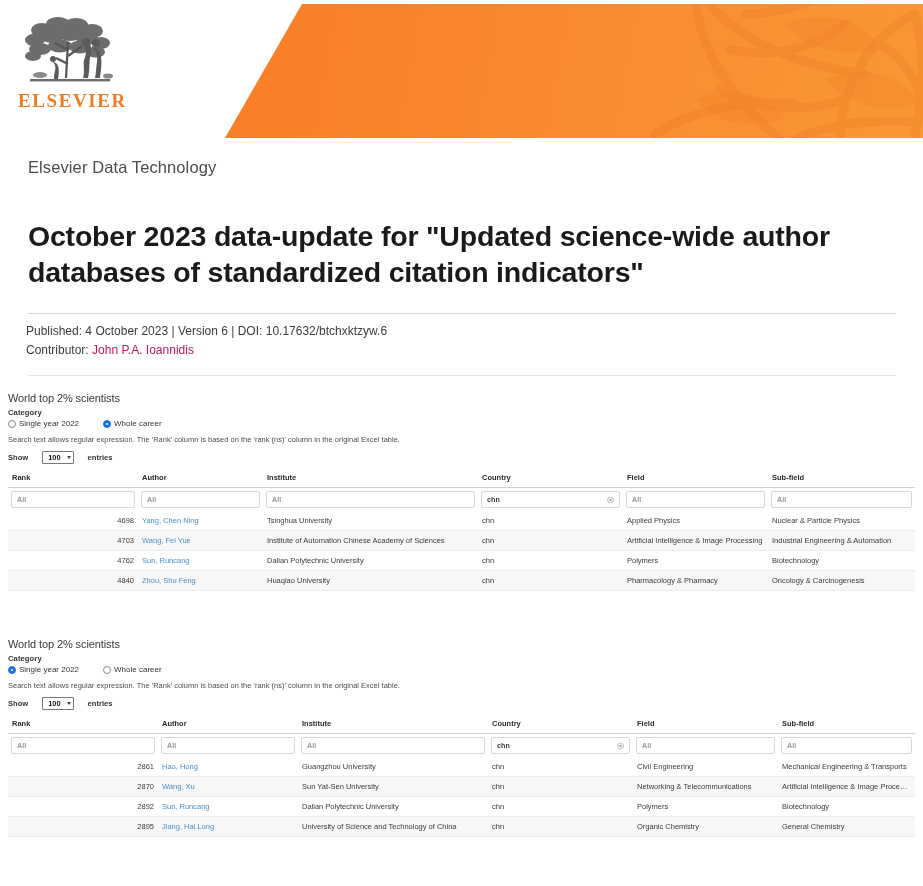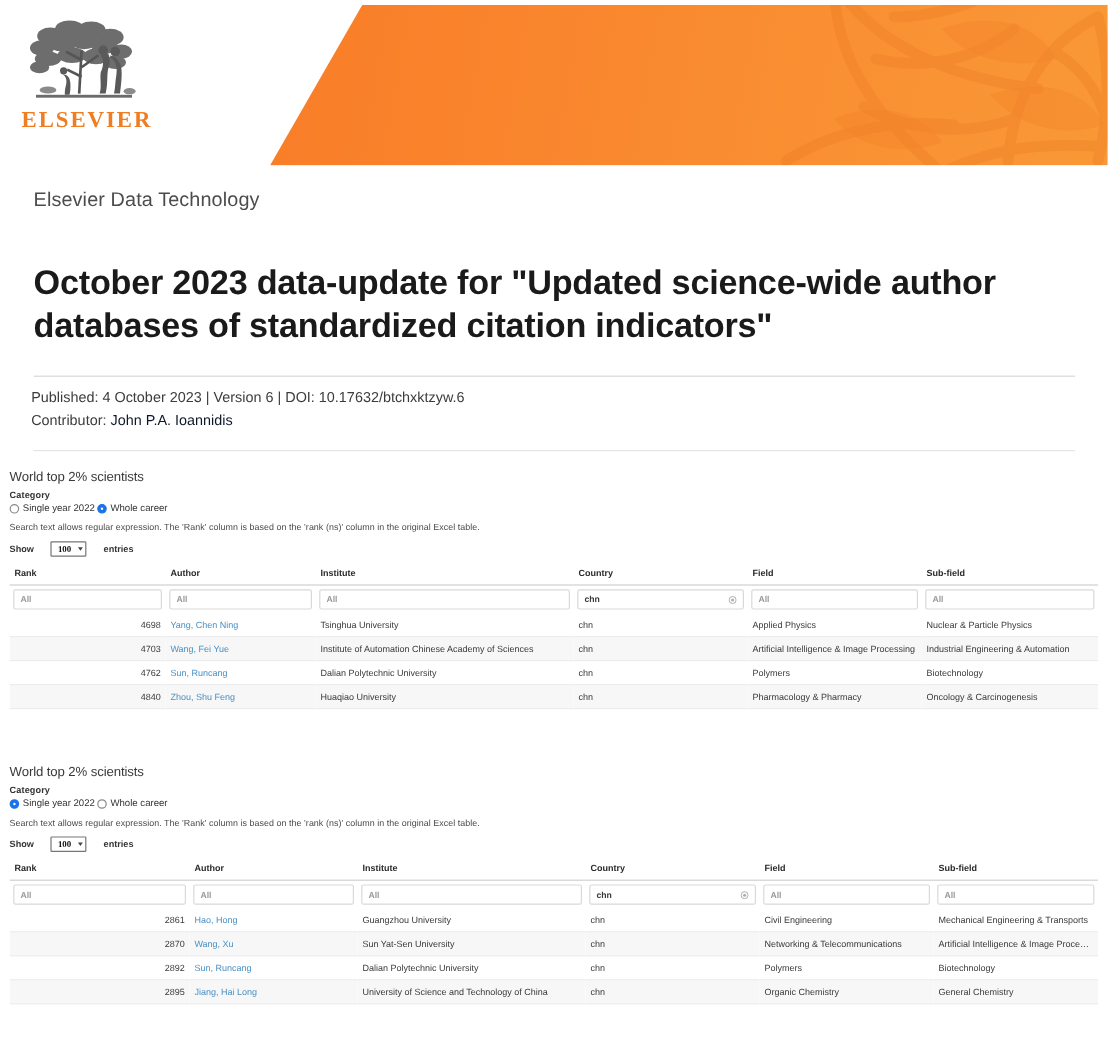--- a/index.html
+++ b/index.html
@@ -101,21 +101,21 @@
   }
   .meta-block {
     position: absolute;
     left: 26px;
     top: 322px;
     font-size: 12px;
     line-height: 1.55;
     color: #3c3c3c;
   }
   .meta-link {
-    color: #0f172a;
+    color: #be185d;
     text-decoration: none;
   }
   .meta-rule2 {
     position: absolute;
     left: 28px;
     top: 375px;
     width: 868px;
     height: 1px;
     background: #e4e4e4;
   }
@@ -133,21 +133,21 @@
     margin-left: 8px;
     font-size: 7.6px;
     font-weight: bold;
     color: #333;
     letter-spacing: 0.1px;
   }
   .radio-row {
     margin: 2px 4px 0 8px;
     display: flex;
     align-items: center;
-    gap: 2px;
+    gap: 24px;
     font-size: 8px;
     color: #333;
   }
   .radio-opt {
     display: flex;
     align-items: center;
     gap: 3px;
     white-space: nowrap;
   }
   .radio-dot {
@@ -186,21 +186,21 @@
     gap: 14px;
     font-size: 7.6px;
     font-weight: bold;
     color: #333;
   }
   .show-select {
     border: 1px solid #767676;
     background: #fff;
     border-radius: 1px;
     font-size: 7.4px;
-    font-family: Liberation Serif, serif;
+    font-family: Liberation Sans, sans-serif;
     padding: 1px 2px 1px 5px;
     display: inline-flex;
     align-items: center;
     gap: 6px;
     color: #111;
     height: 13px;
     box-sizing: border-box;
   }
   .caret {
     width: 0; height: 0;

